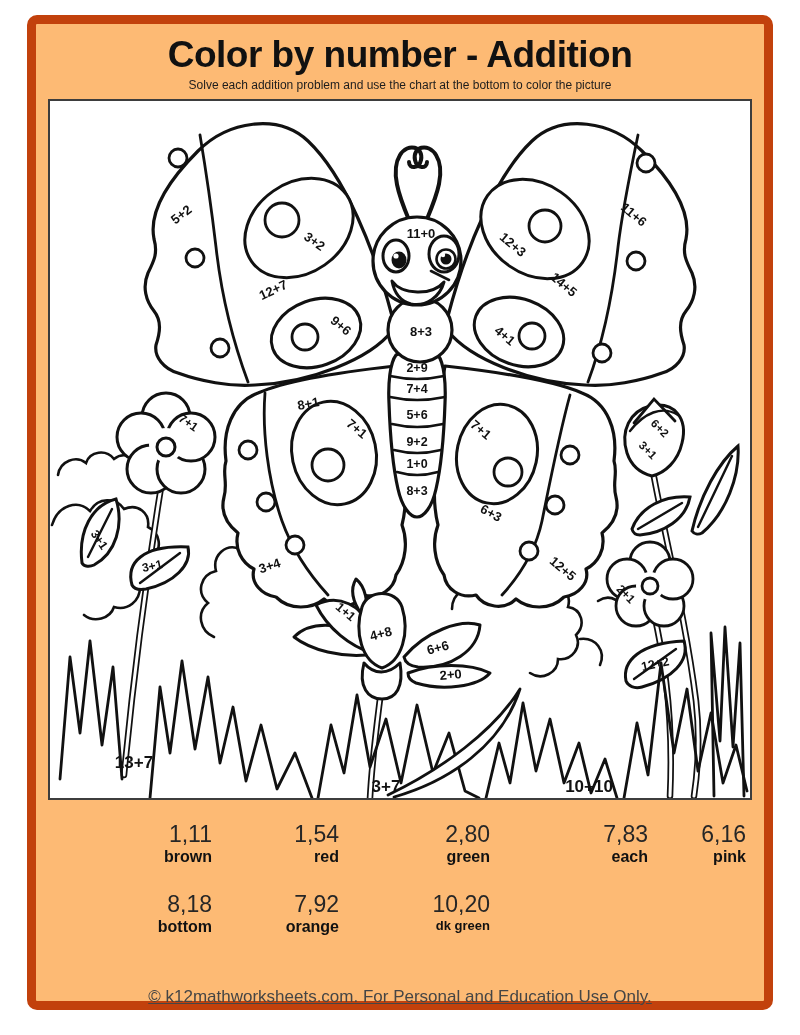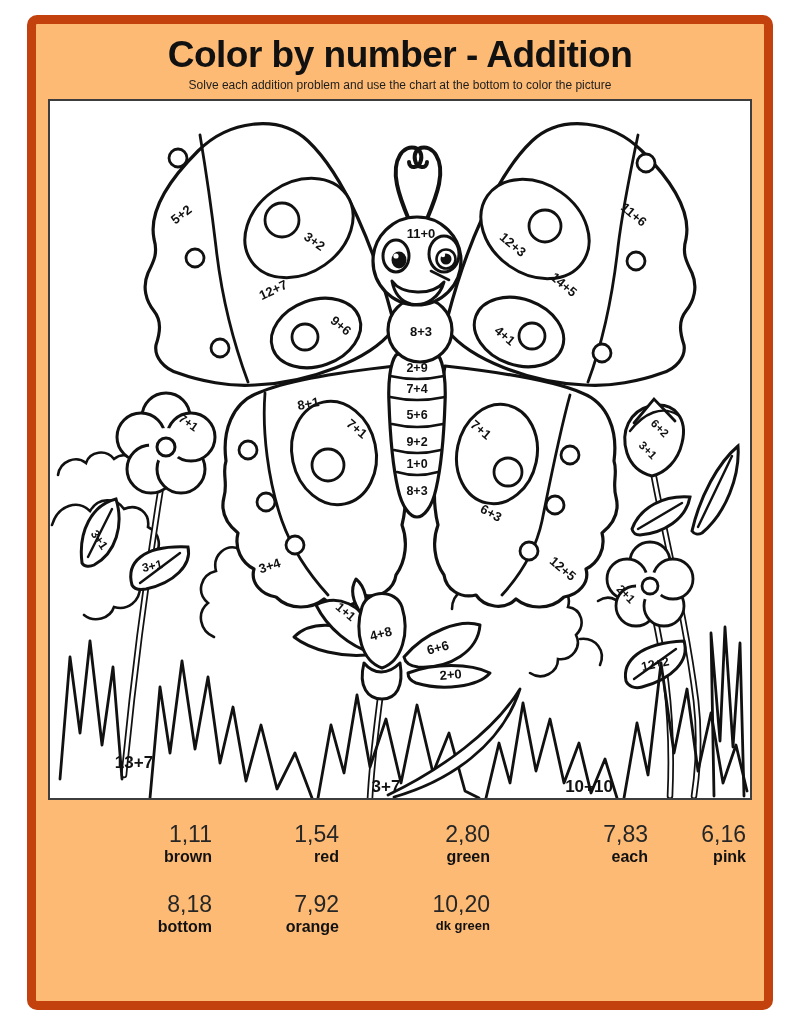--- a/index.html
+++ b/index.html
@@ -228,13 +228,14 @@
     <div class="chart-cell">
         <span class="chart-nums">7,92</span>
         <span class="chart-name">orange</span>
       </div>
     <div class="chart-cell">
         <span class="chart-nums">10,20</span>
         <span class="chart-name" style="font-size:13px;">dk green</span>
       </div>
   </div>
 
+  <div class="footer">© k12mathworksheets.com. For Personal and Education Use Only.</div>
 </div>
 
 </body></html>

